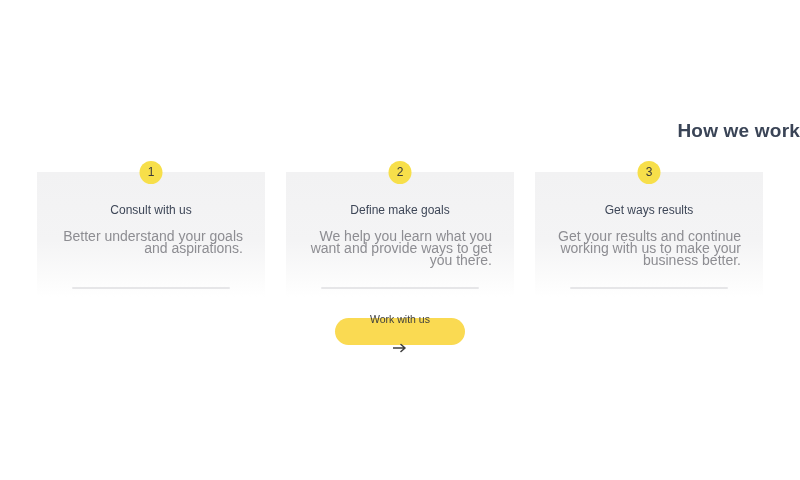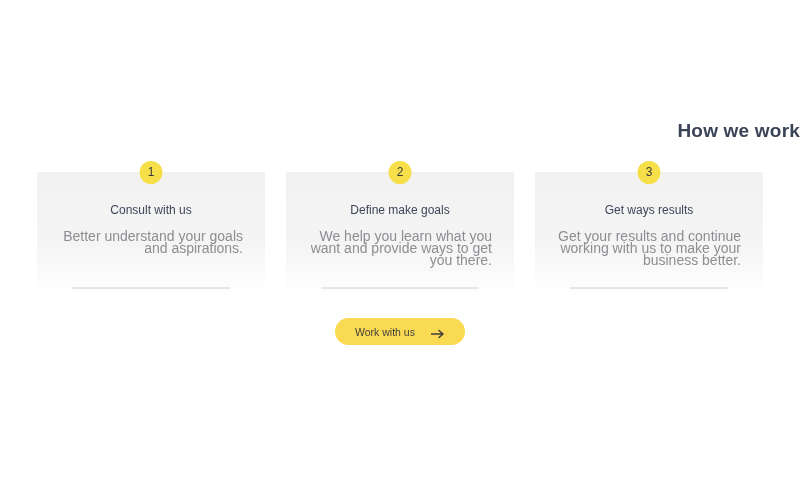--- a/index.html
+++ b/index.html
@@ -105,20 +105,21 @@
     justify-content: center;
     gap: 16px;
     width: 130px;
     height: 27px;
     background: #fada52;
     border: none;
     border-radius: 14px;
     cursor: pointer;
     padding: 0;
     font-family: "Liberation Sans", sans-serif;
+    flex-direction: column;
   }
   .cta-label {
     font-size: 10.5px;
     color: #3f3f3f;
   }
   .arrow-icon {
     display: block;
     width: 14px;
     height: 10px;
   }

